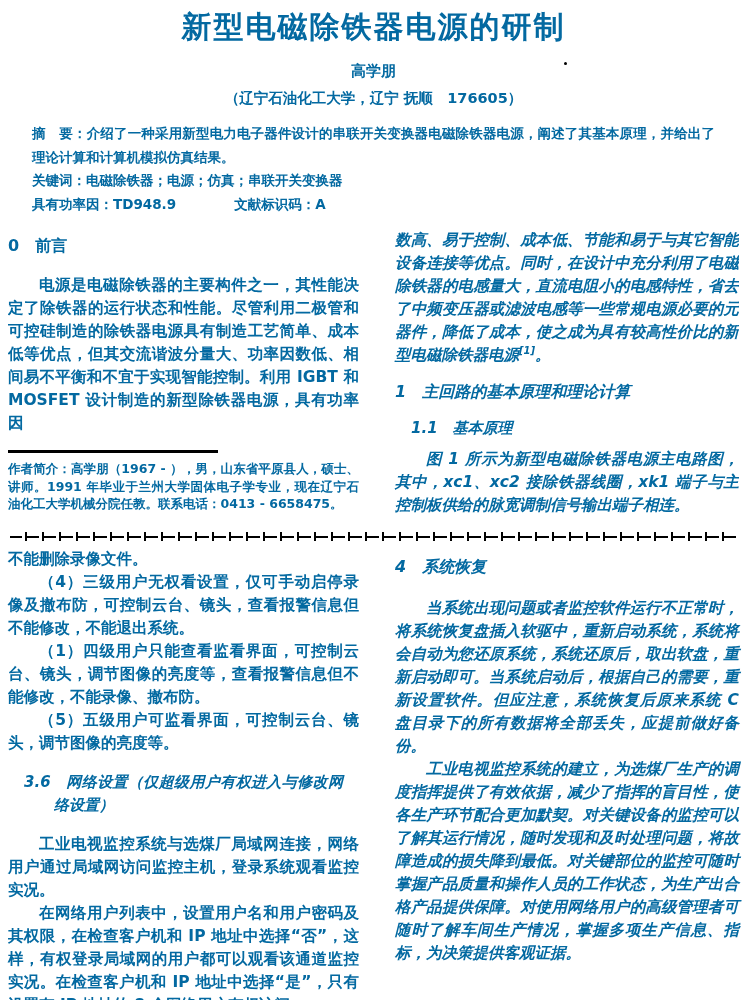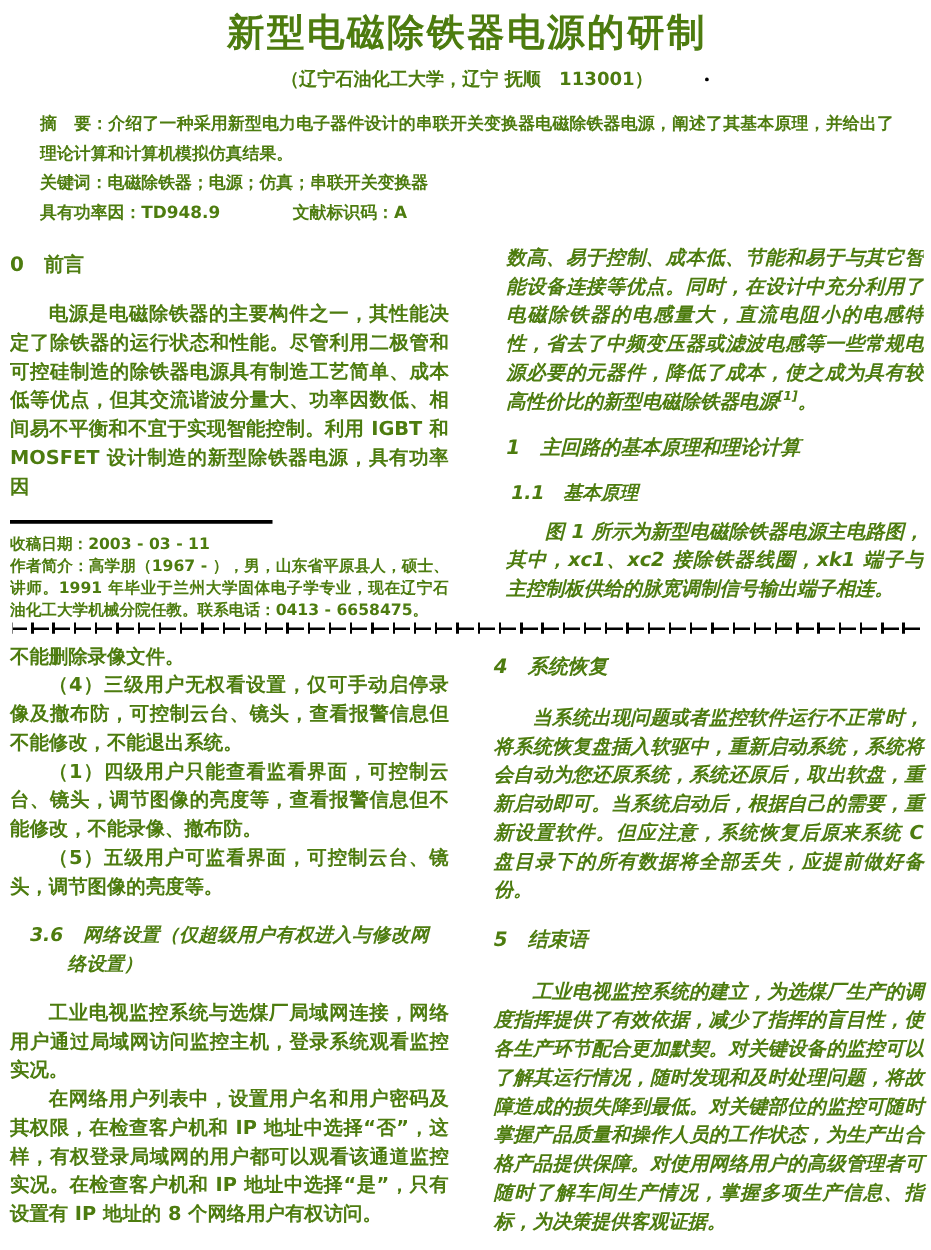--- a/index.html
+++ b/index.html
@@ -1,21 +1,21 @@
 <!DOCTYPE html>
 <html lang="zh"><head>
 <meta charset="utf-8">
 <style>
   html,body { margin:0; padding:0; background:#777; }
   .page {
     position:relative;
     width:745px; height:1000px;
     margin:0 auto;
     background:#ffffff;
-    color:#4d7c0f;
+    color:#0369a1;
     font-family:"DejaVu Sans", sans-serif;
     font-weight:700;
     box-sizing:border-box;
     padding:6px 6px 0 8px;
     overflow:hidden;
   }
   .title {
     margin:2px 0 0 0;
     text-align:center;
     font-size:30px;
@@ -36,31 +36,31 @@
   }
   .abstract-block {
     margin:15px 24px 0 24px;
     font-size:13.5px;
     line-height:23.5px;
     text-align:justify;
   }
   .abstract-block p { margin:0; }
   .clc-row .seg2 { margin-left:58px; }
   .cols { display:flex; }
-  .top-cols { margin-top:13px; height:300px; overflow:hidden;gap:10px; }
+  .top-cols { margin-top:13px; height:300px; overflow:hidden; }
   .col-left { width:351px; margin-right:36px; flex:none; }
   .col-right { flex:1; min-width:0;font-style:italic; }
   .sec-h {
     font-size:16px;
     margin:6px 0 17px 0;
     line-height:22px;
   }
   .sub-h {
     font-size:15px;
-    margin:13px 0 9px 4px;
+    margin:13px 0 9px 16px;
     line-height:21px;
   }
   .body-p {
     margin:0;
     font-size:15.5px;
     line-height:23px;
     text-align:justify;
     word-break:break-all;
   }
   .ind { text-indent:2em; }
@@ -110,35 +110,35 @@
     background:#000;
     border-radius:50%;
   }
 </style>
 </head>
 <body>
 
 <div class="page">
 
   <h1 class="title">新型电磁除铁器电源的研制</h1>
-  <div class="affiliation">（辽宁石油化工大学，辽宁 抚顺　113001）</div>
+  <div class="author">高学朋</div>
+  <div class="affiliation">（辽宁石油化工大学，辽宁 抚顺　176605）</div>
 
   <div class="abstract-block">
     <p><span>摘　要：</span><span>介绍了一种采用新型电力电子器件设计的串联开关变换器电磁除铁器电源，阐述了其基本原理，并给出了理论计算和计算机模拟仿真结果。</span></p>
     <p><span>关键词：</span><span>电磁除铁器；电源；仿真；串联开关变换器</span></p>
     <p class="clc-row"><span class="seg1"><span>具有功率因：</span><span>TD948.9</span></span><span class="seg2"><span>文献标识码：</span><span>A</span></span></p>
   </div>
 
   <div class="cols top-cols">
     <div class="col-left">
       <h2 class="sec-h">0　前言</h2>
       <p class="body-p ind">电源是电磁除铁器的主要构件之一，其性能决定了除铁器的运行状态和性能。尽管利用二极管和可控硅制造的除铁器电源具有制造工艺简单、成本低等优点，但其交流谐波分量大、功率因数低、相间易不平衡和不宜于实现智能控制。利用 IGBT 和 MOSFET 设计制造的新型除铁器电源，具有功率因</p>
       <hr class="footnote-rule">
       <div class="footnote">
-        <p><span>收稿日期：</span><span>2003 - 03 - 11</span></p>
         <p><span>作者简介：</span><span>高学朋（1967 - ），男，山东省平原县人，硕士、讲师。1991 年毕业于兰州大学固体电子学专业，现在辽宁石油化工大学机械分院任教。联系电话：0413 - 6658475。</span></p>
       </div>
     </div>
     <div class="col-right">
       <p class="body-p"><span>数高、易于控制、成本低、节能和易于与其它智能设备连接等优点。同时，在设计中充分利用了电磁除铁器的电感量大，直流电阻小的电感特性，省去了中频变压器或滤波电感等一些常规电源必要的元器件，降低了成本，使之成为具有较高性价比的新型电磁除铁器电源</span><sup class="ref">[1]</sup><span>。</span></p>
       <h2 class="sec-h" style="margin:14px 0 15px 0;">1　主回路的基本原理和理论计算</h2>
       <h3 class="sub-h">1.1　基本原理</h3>
       <p class="body-p ind">图 1 所示为新型电磁除铁器电源主电路图，其中，xc1、xc2 接除铁器线圈，xk1 端子与主控制板供给的脉宽调制信号输出端子相连。</p>
     </div>
   </div>
@@ -154,20 +154,19 @@
       <p class="body-p ind">（4）三级用户无权看设置，仅可手动启停录像及撤布防，可控制云台、镜头，查看报警信息但不能修改，不能退出系统。</p>
       <p class="body-p ind">（1）四级用户只能查看监看界面，可控制云台、镜头，调节图像的亮度等，查看报警信息但不能修改，不能录像、撤布防。</p>
       <p class="body-p ind">（5）五级用户可监看界面，可控制云台、镜头，调节图像的亮度等。</p>
       <h3 class="h36">3.6　网络设置（仅超级用户有权进入与修改网络设置）</h3>
       <p class="body-p ind">工业电视监控系统与选煤厂局域网连接，网络用户通过局域网访问监控主机，登录系统观看监控实况。</p>
       <p class="body-p ind">在网络用户列表中，设置用户名和用户密码及其权限，在检查客户机和 IP 地址中选择“否”，这样，有权登录局域网的用户都可以观看该通道监控实况。在检查客户机和 IP 地址中选择“是”，只有设置有 IP 地址的 8 个网络用户有权访问。</p>
     </div>
     <div class="col-right">
       <h2 class="sec-h bot-h">4　系统恢复</h2>
       <p class="body-p ind">当系统出现问题或者监控软件运行不正常时，将系统恢复盘插入软驱中，重新启动系统，系统将会自动为您还原系统，系统还原后，取出软盘，重新启动即可。当系统启动后，根据自己的需要，重新设置软件。但应注意，系统恢复后原来系统 C 盘目录下的所有数据将全部丢失，应提前做好备份。</p>
-      <h2 class="sec-h bot-h2">5　结束语</h2>
       <p class="body-p ind">工业电视监控系统的建立，为选煤厂生产的调度指挥提供了有效依据，减少了指挥的盲目性，使各生产环节配合更加默契。对关键设备的监控可以了解其运行情况，随时发现和及时处理问题，将故障造成的损失降到最低。对关键部位的监控可随时掌握产品质量和操作人员的工作状态，为生产出合格产品提供保障。对使用网络用户的高级管理者可随时了解车间生产情况，掌握多项生产信息、指标，为决策提供客观证据。</p>
     </div>
   </div>
 
   <div class="stray-dot"></div>
 
 </div>
 
 </body></html>

